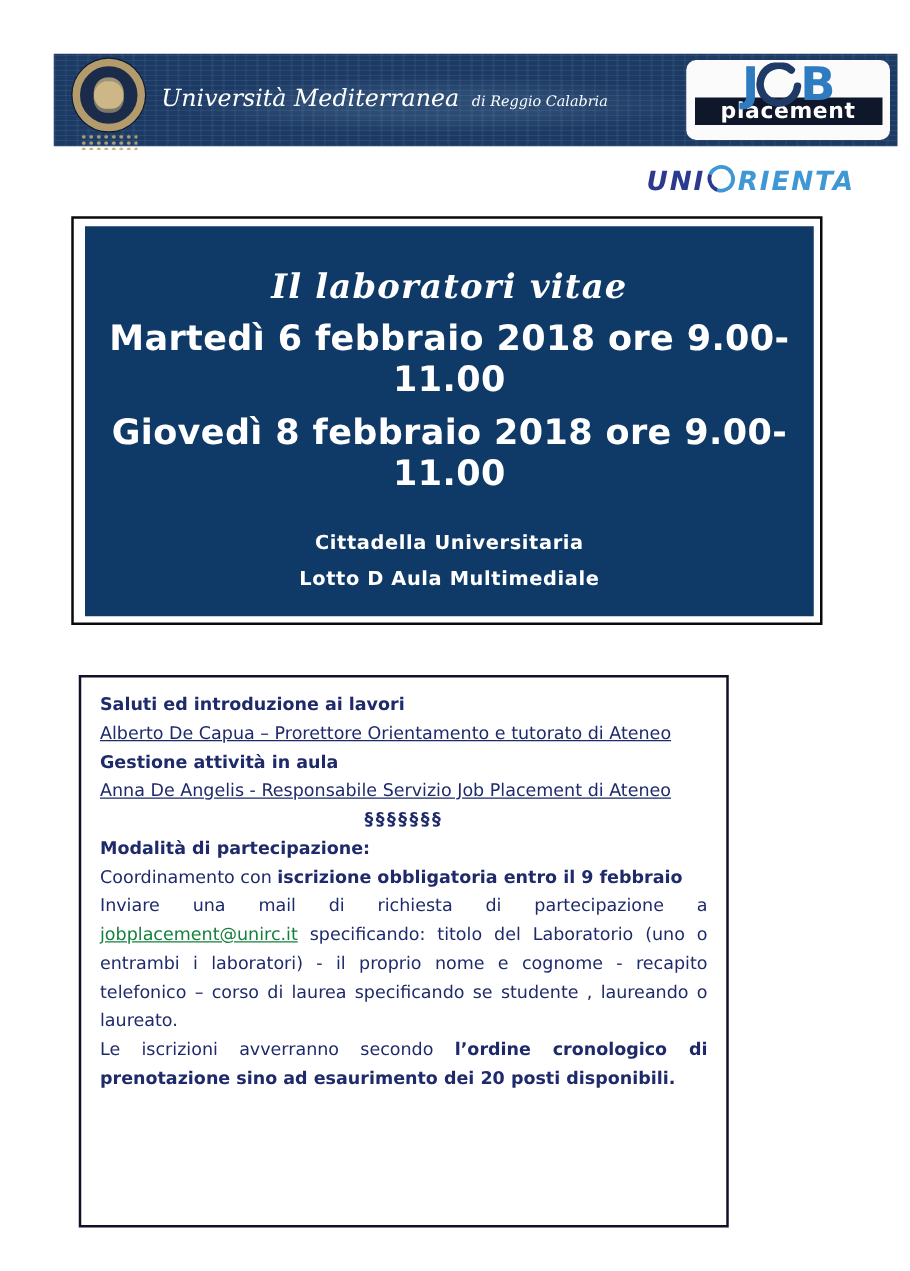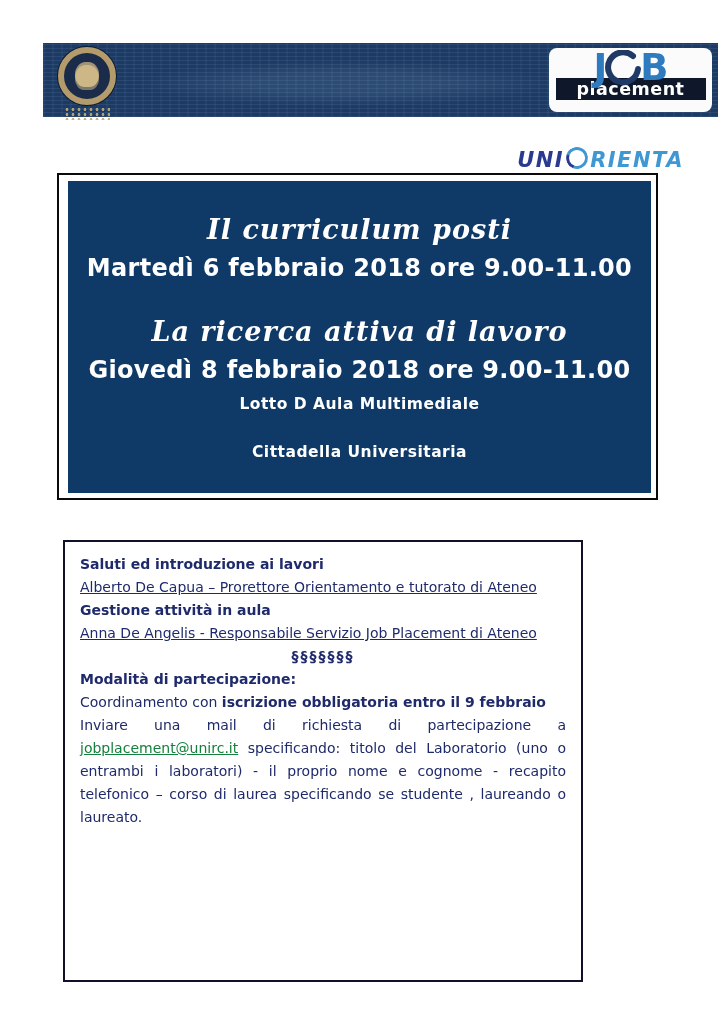--- a/index.html
+++ b/index.html
@@ -51,21 +51,21 @@
   .job-o svg{width:40px;height:40px;margin:0 -3px;display:block;}
   .placement-band{
     position:relative;z-index:1;width:150px;height:22px;margin-top:-12px;
     background:#0f172a;color:#ffffff;font-weight:bold;font-size:17.5px;
     line-height:22px;text-align:center;letter-spacing:0.5px;
   }
 
   
   .uniorienta{
     position:absolute;top:132px;right:44px;
-    font-weight:bold;font-style:italic;font-size:21px;letter-spacing:1.5px;white-space:nowrap;margin-top:15px;
+    font-weight:bold;font-style:italic;font-size:21px;letter-spacing:1.5px;white-space:nowrap;
   }
   .uni-dark{color:#2b3a8f;}
   .uni-light{color:#3f97d4;}
   .uni-o{
     display:inline-block;width:16px;height:16px;border:3px solid #3f97d4;
     border-left-color:#2b3a8f;border-radius:50%;margin:0 2px;
     vertical-align:-2px;transform:rotate(-25deg);
   }
 
   
@@ -73,21 +73,21 @@
     position:absolute;left:57px;top:173px;width:601px;height:327px;
     border:2px solid #0a0a0a;box-sizing:border-box;background:#ffffff;
     padding:6px 5px 5px 9px;
   }
   .event-box{
     width:100%;height:100%;background:#0f3a67;box-sizing:border-box;
     text-align:center;color:#ffffff;padding-top:33px;
   }
   .ev-title{font-family:"DejaVu Serif",serif;font-style:italic;font-weight:bold;font-size:27px;letter-spacing:1px;}
   .ev-title2{margin-top:34px;}
-  .ev-date{font-weight:bold;font-size:24px;margin-top:9px;letter-spacing:0.3px;}
+  .ev-date{font-weight:bold;font-size:28px;margin-top:9px;letter-spacing:0.3px;}
   .ev-loc{font-weight:bold;font-size:15.5px;margin-top:11px;letter-spacing:0.5px;}
   .ev-loc1{margin-top:30px;}
 
   
   .program-box{
     position:absolute;left:63px;top:540px;width:520px;height:442px;
     border:2px solid #101028;box-sizing:border-box;
     padding:11px 15px 0 15px;color:#1f2a6b;
     font-size:14px;line-height:23px;
   }
@@ -107,46 +107,49 @@
 
 <div class="page">
 
   <div class="banner">
     <div class="seal-wrap">
       <div class="seal-ring">
         <div class="seal-core"></div>
       </div>
       <div class="seal-pattern"></div>
     </div>
+    <div class="uni-title-wrap">
+      <span class="uni-title">Università Mediterranea</span>
+      <span class="uni-sub">di Reggio Calabria</span>
+    </div>
     <div class="job-box">
       <div class="job-letters">
         <span>J</span>
         <span class="job-o">
           <svg viewBox="0 0 40 40" aria-hidden="true">
             <path d="M30 6 A15 15 0 1 0 35 19" fill="none" stroke="#1f3a66" stroke-width="6" stroke-linecap="round"></path>
           </svg>
         </span>
         <span>B</span>
       </div>
       <div class="placement-band">placement</div>
     </div>
   </div>
 
   <div class="uniorienta">
     <span class="uni-dark">UNI</span><span class="uni-o"></span><span class="uni-light">RIENTA</span>
   </div>
 
   <div class="event-frame">
     <div class="event-box">
-      <div class="ev-title">Il curriculum posti</div>
+      <div class="ev-title">Il laboratori vitae</div>
       <div class="ev-date">Martedì 6 febbraio 2018 ore 9.00-11.00</div>
-      <div class="ev-title ev-title2">La ricerca attiva di lavoro</div>
       <div class="ev-date">Giovedì 8 febbraio 2018 ore 9.00-11.00</div>
+      <div class="ev-loc ev-loc1">Cittadella Universitaria</div>
       <div class="ev-loc">Lotto D Aula Multimediale</div>
-      <div class="ev-loc ev-loc1">Cittadella Universitaria</div>
     </div>
   </div>
 
   <div class="program-box">
     <p class="heading">Saluti ed introduzione ai lavori</p>
     <p class="person">Alberto De Capua – Prorettore Orientamento e tutorato di Ateneo</p>
 
     <p class="heading gap">Gestione attività in aula</p>
     <p class="person">Anna De Angelis - Responsabile Servizio Job Placement di Ateneo</p>
 
@@ -156,15 +159,18 @@
     <p class="heading gap-lg">Modalità di partecipazione:</p>
 
     <p class="mixed">
       <span>Coordinamento con </span><span class="b">iscrizione obbligatoria entro il 9 febbraio</span>
     </p>
 
     <p class="mixed just">
       <span>Inviare una mail di richiesta di partecipazione a </span><a class="email-link" href="#">jobplacement@unirc.it</a><span> specificando: titolo del Laboratorio (uno o entrambi i laboratori)  - il proprio nome e cognome - recapito telefonico – corso di laurea  specificando se studente , laureando o laureato.</span>
     </p>
 
+    <p class="mixed just">
+      <span>Le iscrizioni avverranno secondo </span><span class="b">l’ordine cronologico di prenotazione sino ad esaurimento dei 20 posti disponibili.</span>
+    </p>
   </div>
 
 </div>
 
 </body></html>

